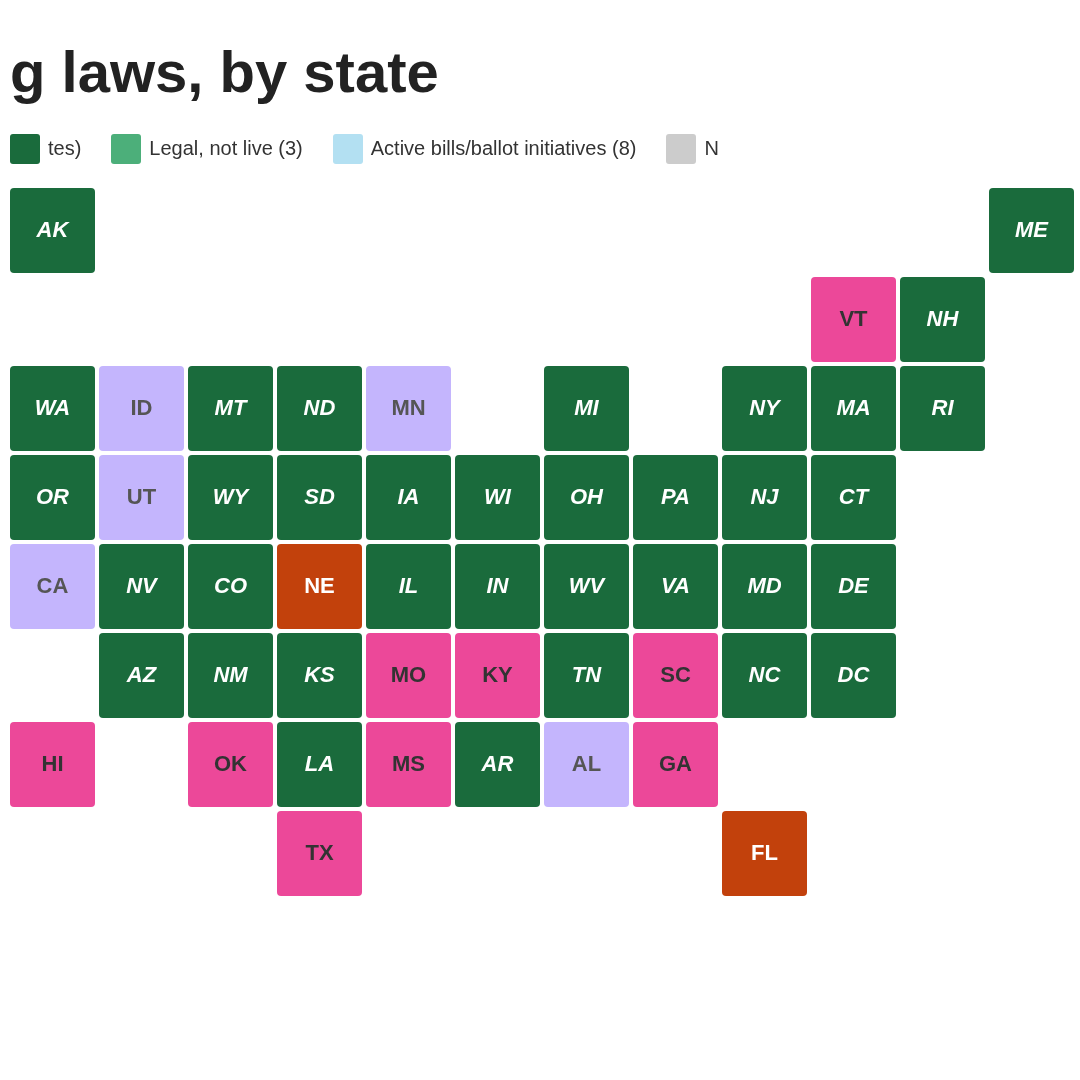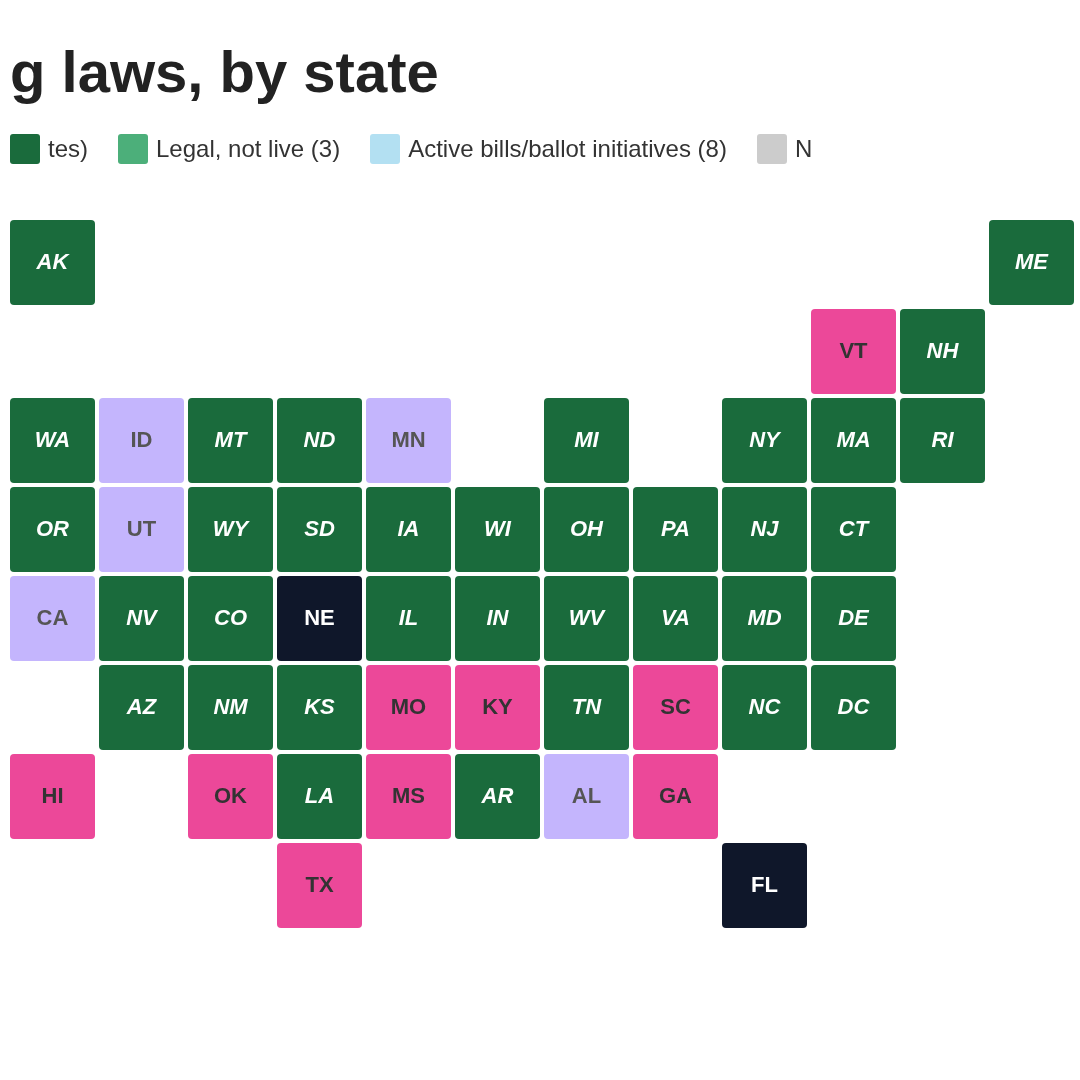--- a/index.html
+++ b/index.html
@@ -21,22 +21,22 @@
       color: #222;
       padding-left: 10px;
       margin-bottom: 30px;
       line-height: 1.1;
     }
     .legend {
       display: flex;
       align-items: center;
       gap: 30px;
       padding-left: 10px;
-      margin-bottom: 56px;
-      font-size: 24px;
+      margin-bottom: 24px;
+      font-size: 20px;
       color: #333;
       flex-wrap: wrap;
     }
     .legend-item {
       display: flex;
       align-items: center;
       gap: 8px;
     }
     .legend-swatch {
       width: 30px;
@@ -60,21 +60,21 @@
       display: flex;
       align-items: center;
       justify-content: center;
       font-size: 22px;
       font-weight: 700;
       color: #fff;
       border-radius: 4px;
       flex-shrink: 0;
     }
     .state-cell.dark-green { background: #1a6b3c; font-style: italic; }
-    .state-cell.light-green { background: #0f172a; }
+    .state-cell.light-green { background: #c2410c; }
     .state-cell.light-blue { background: #ec4899; color: #333; }
     .state-cell.gray { background: #c4b5fd; color: #555; }
     .spacer { width: 85px; height: 85px; flex-shrink: 0; }
   </style>
 </head>
 <body>
 
 <div class="page-container">
   <div class="title">g laws, by state</div>
 

